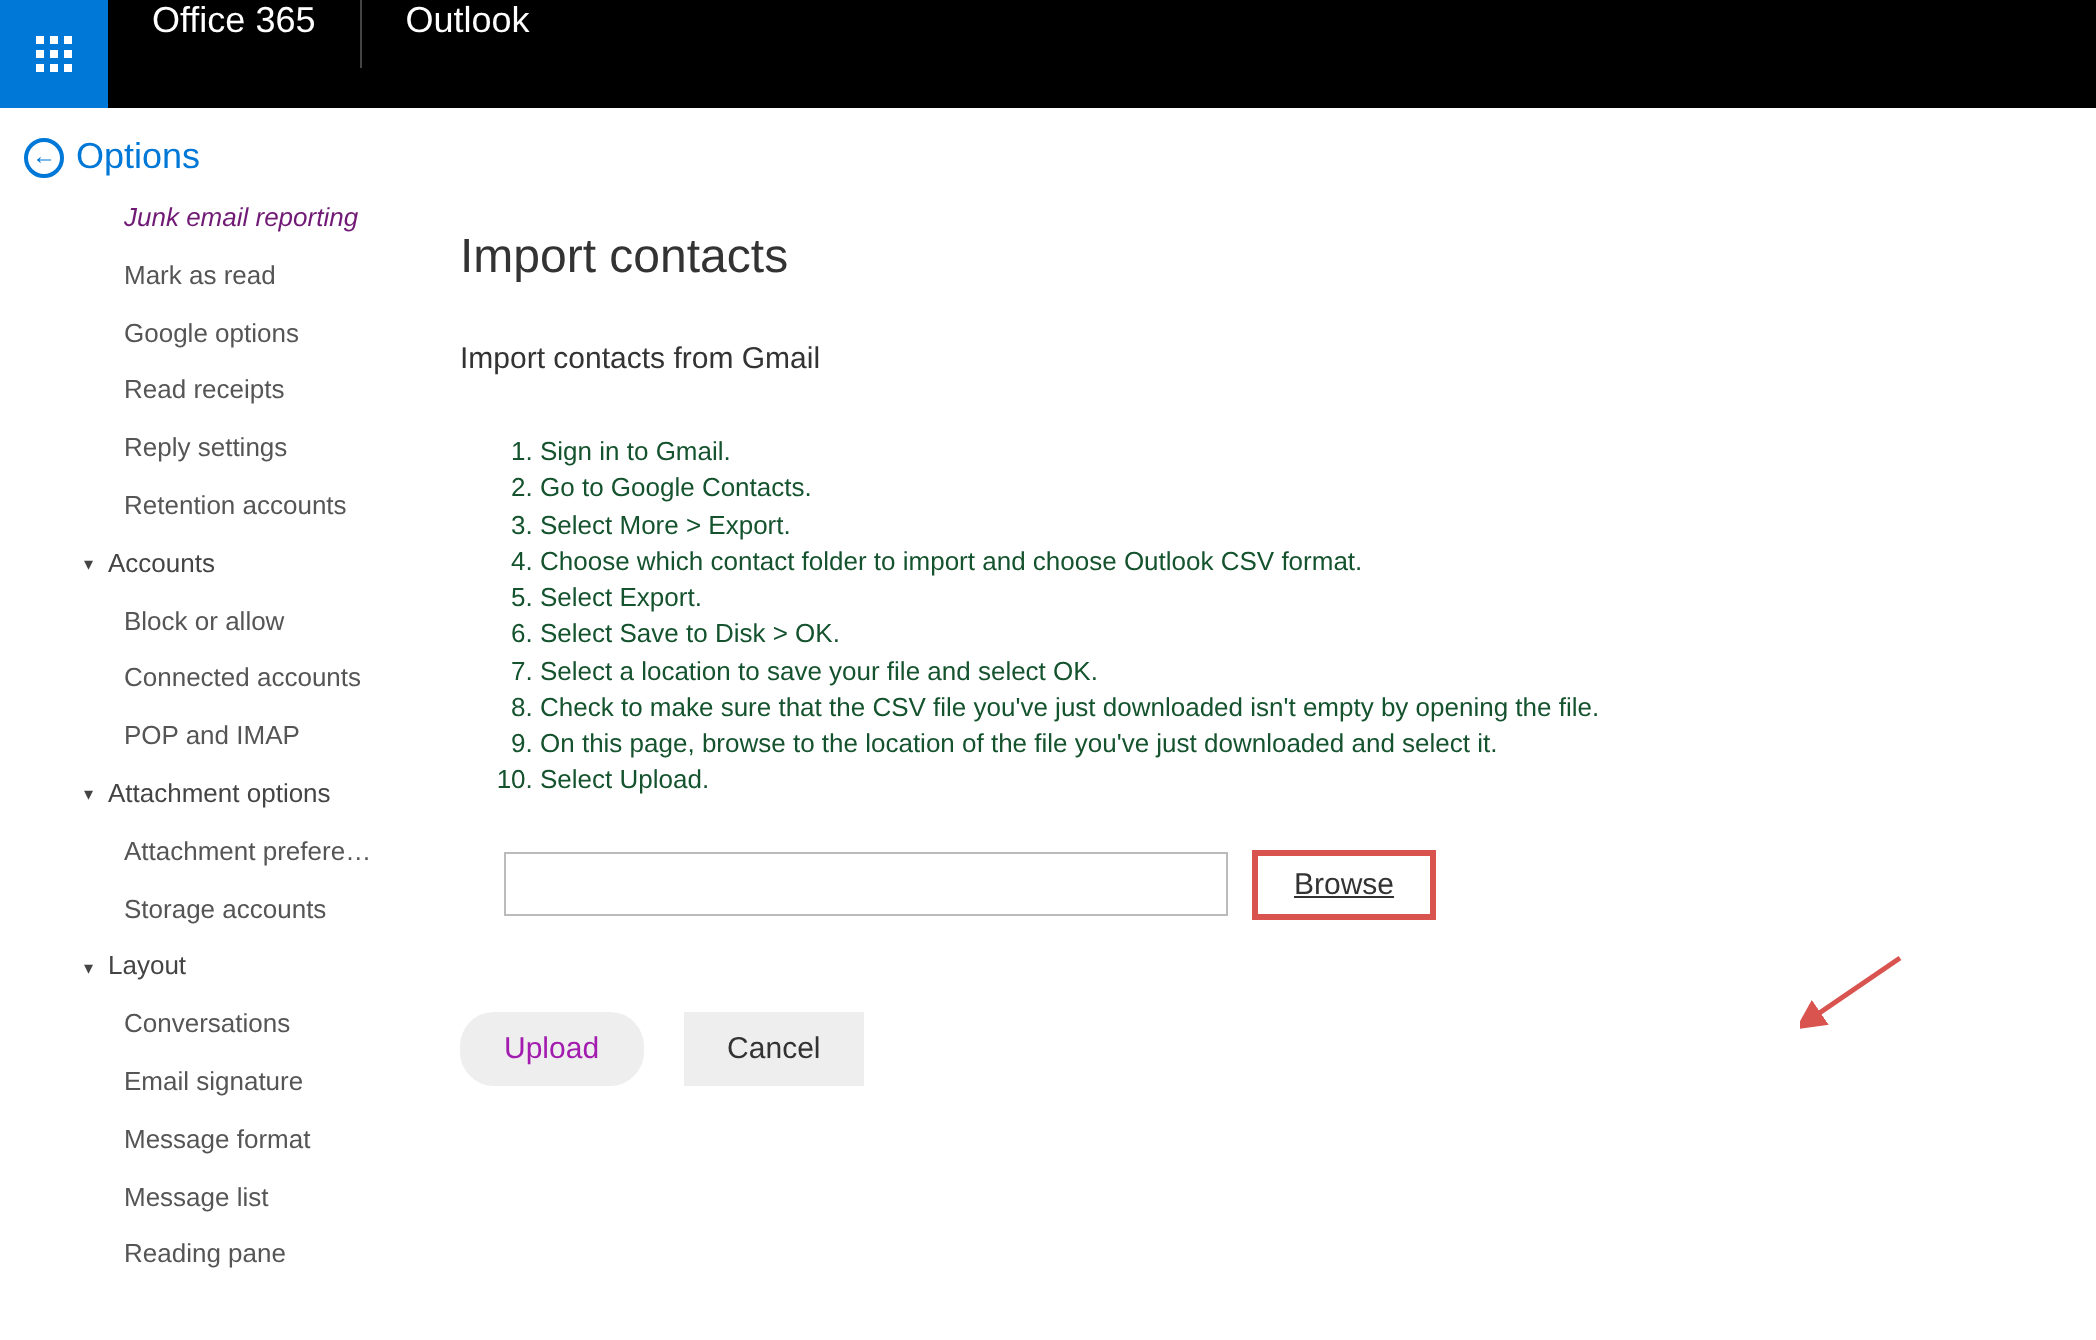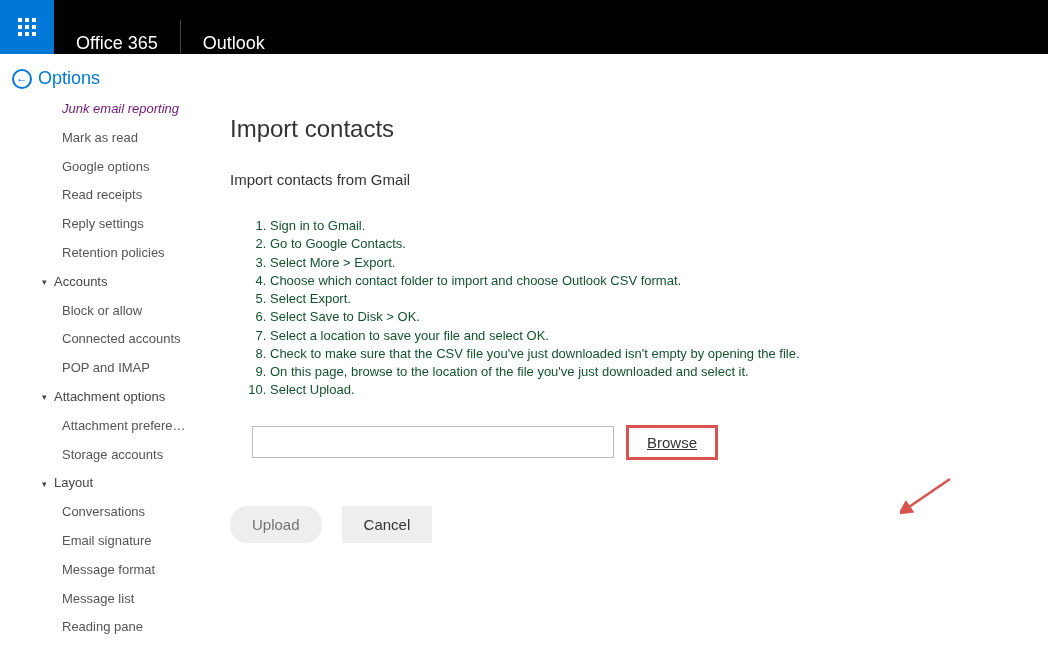--- a/index.html
+++ b/index.html
@@ -1,19 +1,19 @@
 <!DOCTYPE html>
 <html><head>
 <meta charset="utf-8">
 <style>
 * { margin: 0; padding: 0; box-sizing: border-box; }
 body { font-family: "Segoe UI", Arial, sans-serif; font-size: 14px; color: #333; background: #fff; width: 1048px; height: 670px; overflow: hidden; }
 
 
-.header-bar { height: 54px; background: #000; display: flex; align-items: flex-end; color: #fff; }
+.header-bar { height: 54px; background: #000; display: flex; align-items: flex-start; color: #fff; }
 .app-launcher { width: 54px; height: 54px; background: #0078d7; display: flex; align-items: center; justify-content: center; cursor: pointer; }
 .waffle { display: grid; grid-template-columns: repeat(3,4px); grid-template-rows: repeat(3,4px); gap: 3px; }
 .waffle span { width:4px; height:4px; background:#fff; }
 .brand { padding: 0 22px; font-size: 18px; font-weight: 400; cursor: pointer; }
 .divider-v { width:1px; height:34px; background:#444; }
 .app-name { padding: 0 22px; font-size: 18px; font-weight: 400; cursor: pointer; }
 
 
 .options-back { display:flex; align-items:center; gap:6px; padding: 14px 12px 6px 12px; color:#0078d7; cursor:pointer; font-size:18px; }
 .back-circle { width:20px; height:20px; border:2px solid #0078d7; border-radius:50%; display:flex; align-items:center; justify-content:center; }
@@ -38,21 +38,21 @@
 .steps { margin-left: 40px; margin-bottom: 26px; }
 .steps li { font-size: 13px; color:#14532d; line-height: 1.25; margin-bottom: 2px; }
 
 .file-row { display:flex; align-items:center; gap:12px; margin-left: 22px; margin-bottom: 46px; position:relative;text-decoration:underline; }
 .file-input { width: 362px; height: 32px; border:1px solid #bbb; padding: 4px 8px; font-size:14px; }
 .browse-btn { border: 3px solid #d9534f; padding: 6px 18px; font-size: 15px; background:#fff; color:#333; cursor:pointer; }
 .arrow-annot { position:absolute; left: 700px; top: 382px; pointer-events:none; }
 
 .button-row { display:flex; gap:20px; }
 .btn { padding: 10px 22px; font-size: 15px; border:none; cursor:pointer; background:#eee; color:#333; }
-.btn.disabled { color:#737373; cursor:default;border-radius:17px; }
+.btn.disabled { color:#a21caf; cursor:default;border-radius:17px; }
 
 </style>
 </head>
 <body>
 
 <div class="header-bar">
   <div class="app-launcher">
     <div class="waffle">
       <span></span>
         <span></span>
@@ -78,21 +78,21 @@
 </div>
 
 <div class="main">
   <div class="sidebar">
     <div class="sidebar-scroll" id="sidebar-scroll">
         <div class="nav-item faded">Junk email reporting</div>
         <div class="nav-item">Mark as read</div>
         <div class="nav-item">Google options</div>
         <div class="nav-item">Read receipts</div>
         <div class="nav-item">Reply settings</div>
-        <div class="nav-item">Retention policies</div>
+        <div class="nav-item">Retention accounts</div>
         <div class="nav-header level2">
           <span class="caret" style="transform: rotate(0deg);">▾</span>
           <span>Accounts</span>
         </div>
         <div class="nav-item">Block or allow</div>
         <div class="nav-item">Connected accounts</div>
         <div class="nav-item">POP and IMAP</div>
         <div class="nav-header level2">
           <span class="caret" style="transform: rotate(0deg);">▾</span>
           <span>Attachment options</span>

